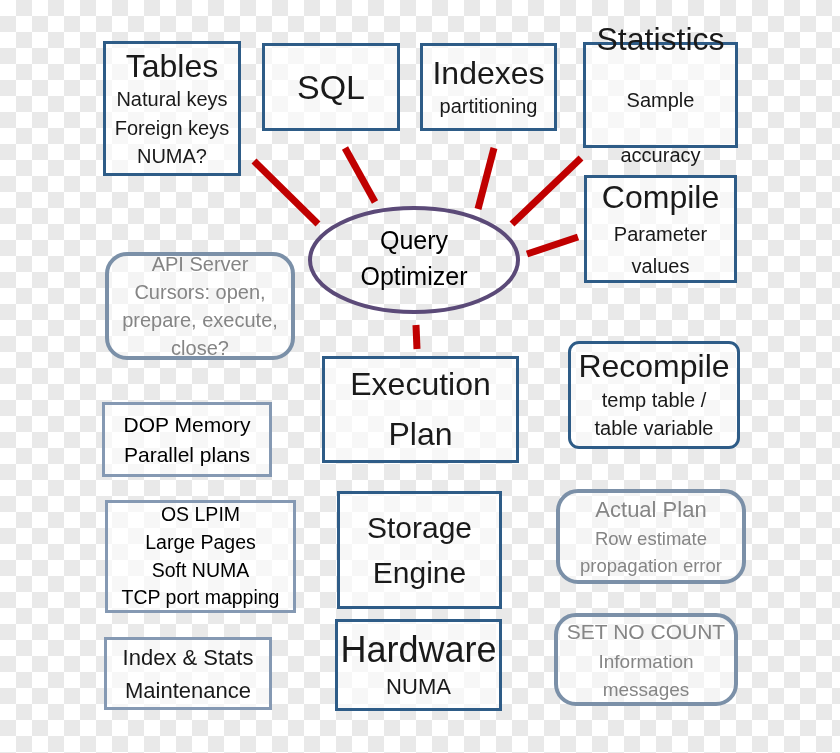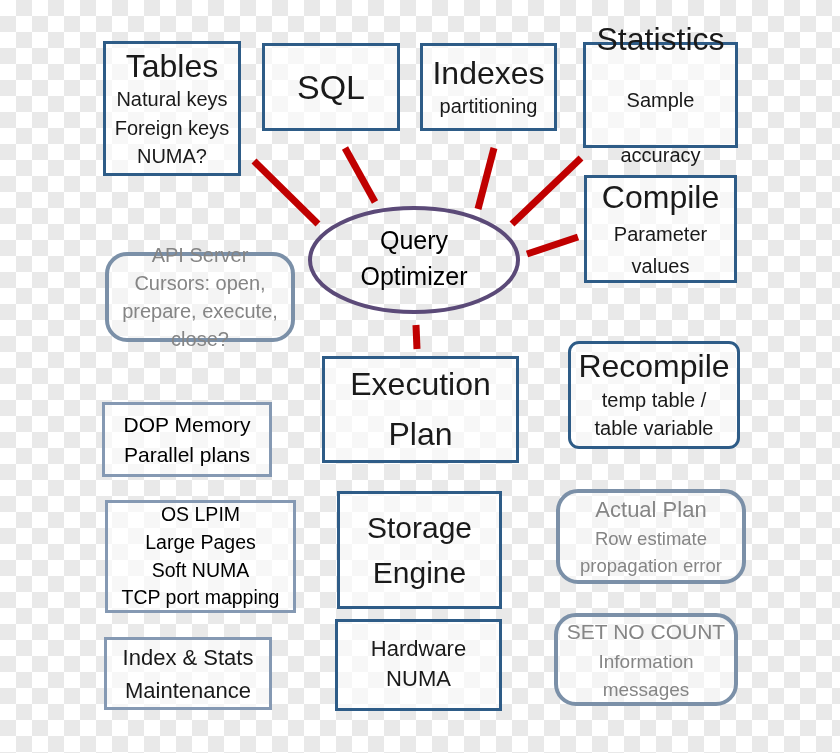--- a/index.html
+++ b/index.html
@@ -78,21 +78,21 @@
   <div class="sub">Sample</div>
   <div class="sub">accuracy</div>
 </div>
 
 <div class="node box-dark" style="left:584px;top:175px;width:153px;height:108px;justify-content:space-between;">
   <div class="t-xl">Compile</div>
   <div class="sub">Parameter</div>
   <div class="sub">values</div>
 </div>
 
-<div class="node box-round gray-text" style="left:105px;top:252px;width:190px;height:90px;">
+<div class="node box-round gray-text" style="left:105px;top:252px;width:190px;height:108px;">
   <div class="gt-line">API Server</div>
   <div class="gt-line">Cursors: open,</div>
   <div class="gt-line">prepare, execute,</div>
   <div class="gt-line">close?</div>
 </div>
 
 <div class="node box-dark" style="left:322px;top:356px;width:197px;height:107px;">
   <div class="t-big-line">Execution</div>
   <div class="t-big-line">Plan</div>
 </div>
@@ -125,21 +125,21 @@
   <div class="gt-sub">Row estimate</div>
   <div class="gt-sub">propagation error</div>
 </div>
 
 <div class="node box-light" style="left:104px;top:637px;width:168px;height:73px;">
   <div class="sub" style="font-size:22px;line-height:1.5;">Index &amp; Stats</div>
   <div class="sub" style="font-size:22px;line-height:1.5;">Maintenance</div>
 </div>
 
 <div class="node box-dark" style="left:335px;top:619px;width:167px;height:92px;">
-  <div class="t-xl" style="font-size:22px;">Hardware</div>
+  <div class="t-xl" style="font-size:36px;">Hardware</div>
   <div class="sub" style="font-size:22px;">NUMA</div>
 </div>
 
 <div class="node box-round gray-text" style="left:554px;top:613px;width:184px;height:93px;">
   <div class="gt-title-sm">SET NO COUNT</div>
   <div class="gt-sub" style="font-size:19px;">Information</div>
   <div class="gt-sub" style="font-size:19px;">messages</div>
 </div>
 
 </body></html>

